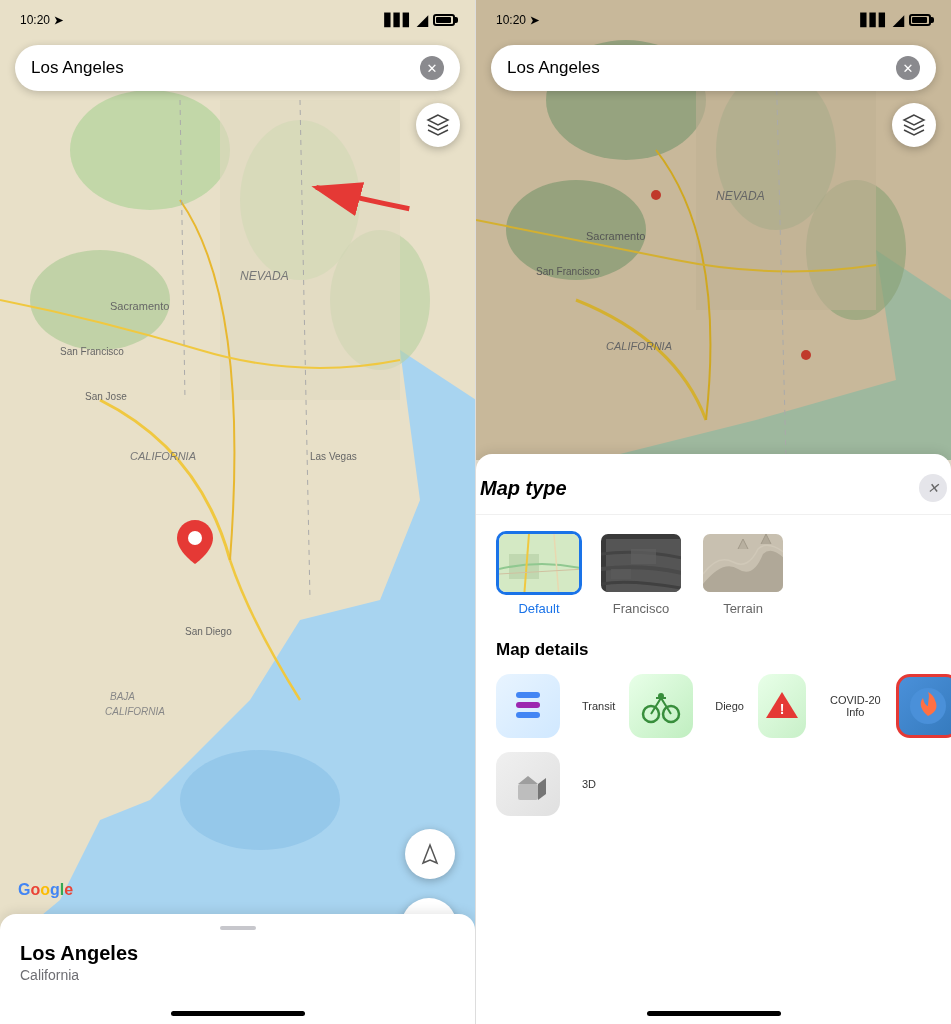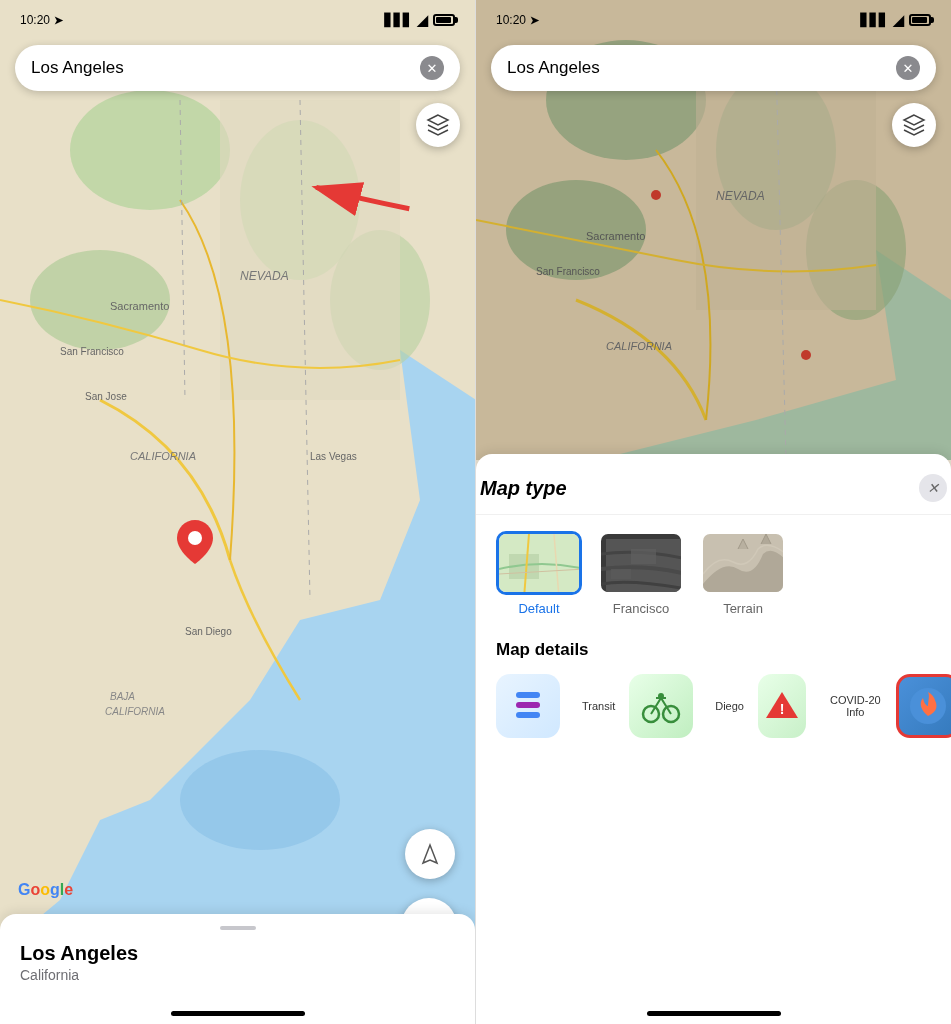--- a/index.html
+++ b/index.html
@@ -591,19 +591,29 @@
         <div class="detail-item wildfires-item">
           <div class="detail-icon icon-wildfires">
             <svg width="40" height="40" viewBox="0 0 40 40">
               <circle cx="20" cy="20" r="18" fill="#4a90d9"></circle>
               <path d="M20 30 C14 25 10 18 15 12 C16 18 19 20 20 20 C20 15 22 10 20 6 C28 10 30 20 25 26 C28 22 28 16 26 13 C30 18 30 26 20 30Z" fill="#ff7043"></path>
             </svg>
           </div>
           <span class="detail-label highlight">Francisco</span>
         </div>
 
+        <div class="detail-item">
+          <div class="detail-icon icon-3d">
+            <svg width="40" height="40" viewBox="0 0 40 40">
+              <rect x="10" y="20" width="20" height="16" rx="2" fill="#bdbdbd"></rect>
+              <polygon points="10,20 20,12 30,20" fill="#9e9e9e"></polygon>
+              <polygon points="30,20 30,36 38,30 38,14" fill="#757575"></polygon>
+            </svg>
+          </div>
+          <span class="detail-label">3D</span>
+        </div>
 
       </div>
     </div>
   </div>
 
   <div class="home-indicator"></div>
 </div>
 
 </body></html>

